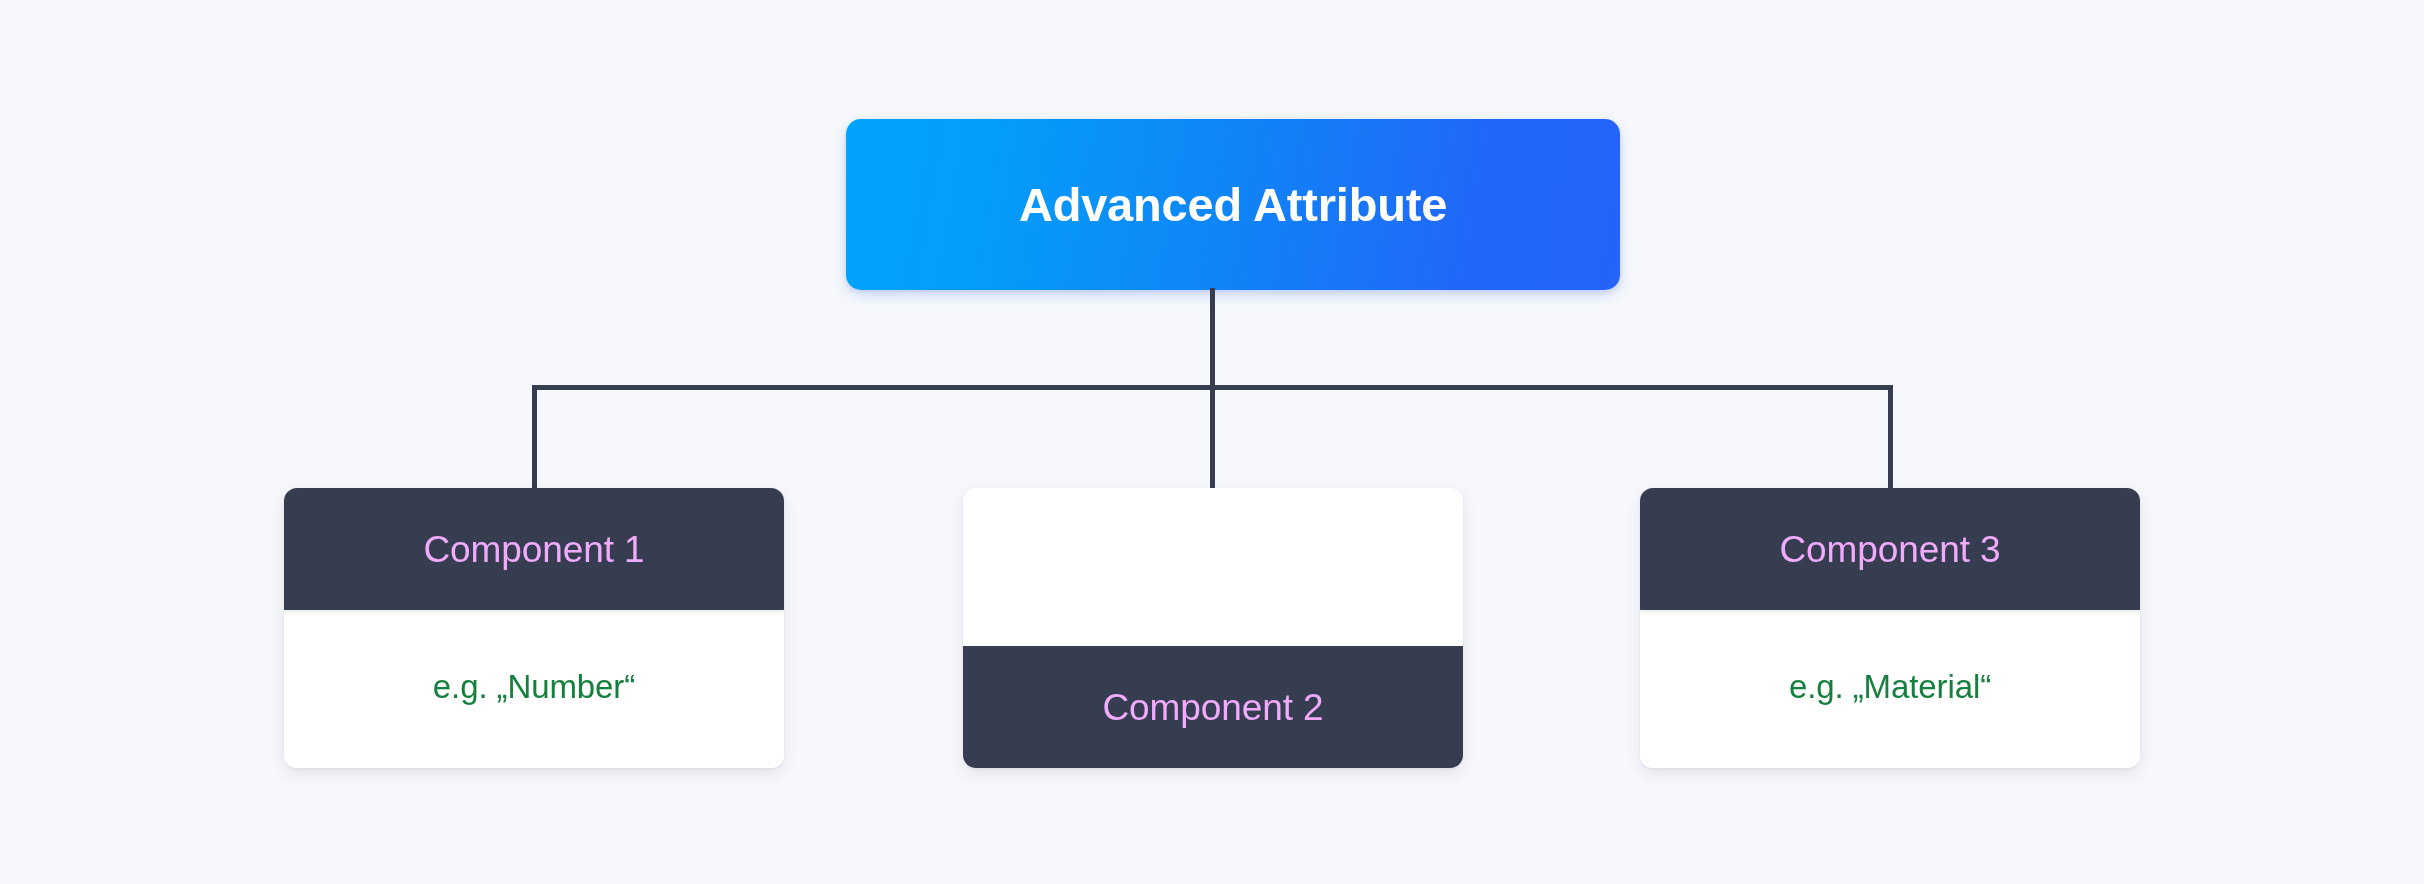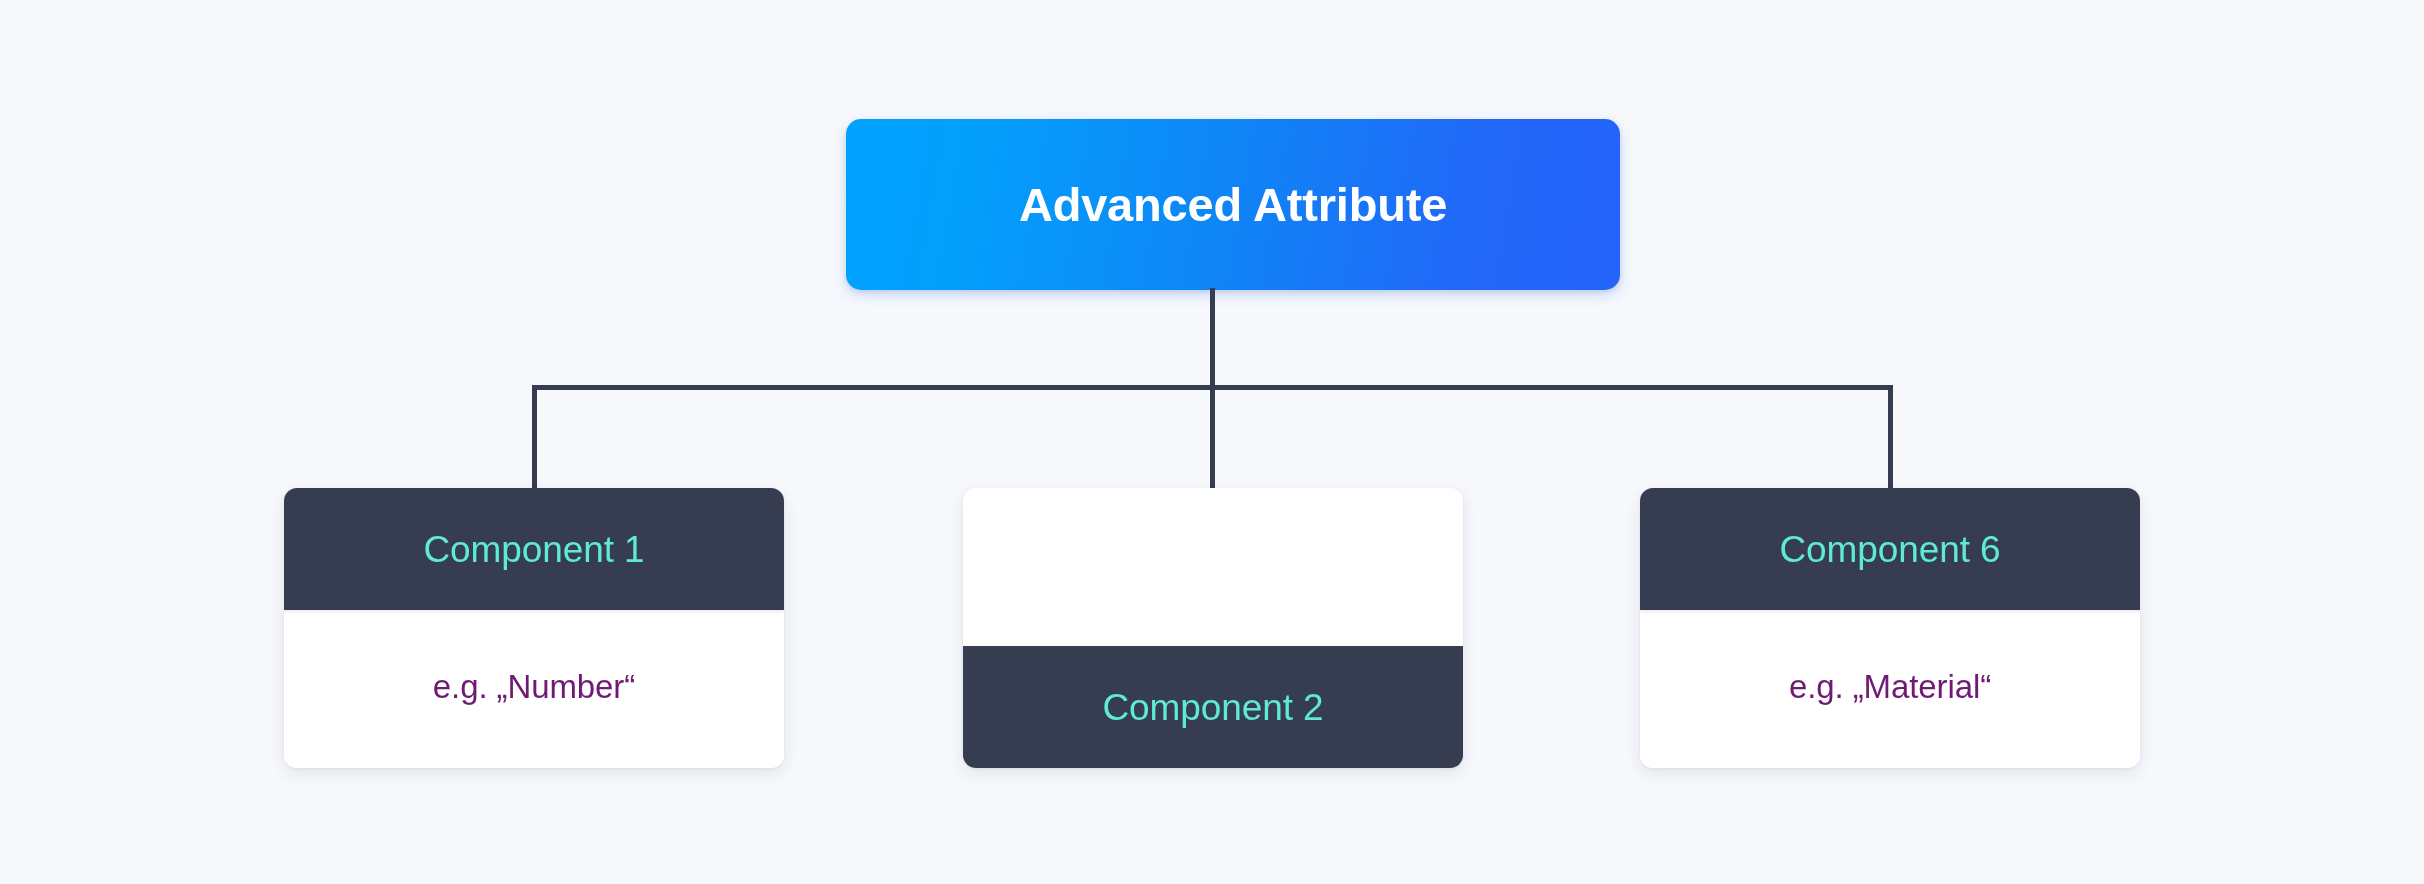--- a/index.html
+++ b/index.html
@@ -114,40 +114,40 @@
     flex: 0 0 122px;
     background: #373d51;
     display: flex;
     align-items: center;
     justify-content: center;
     box-shadow: 0 2px 4px rgba(28, 38, 66, 0.10);
     position: relative;
     z-index: 2;
   }
   .card-header-label {
-    color: #5eead4;
+    color: #f0abfc;
     font-size: 37px;
     font-weight: normal;
     letter-spacing: -0.1px;
     line-height: 1;
     text-align: center;
     white-space: nowrap;
   }
 
   .card-body {
     flex: 1 1 auto;
     background: #ffffff;
     display: flex;
     align-items: center;
     justify-content: center;
     padding-bottom: 6px;
     box-sizing: border-box;
   }
   .card-body-label {
-    color: #701a75;
+    color: #15803d;
     font-size: 33px;
     font-weight: normal;
     letter-spacing: -0.1px;
     line-height: 1;
     text-align: center;
     white-space: nowrap;
   }
 </style>
 </head>
 <body>
@@ -175,20 +175,20 @@
   </div>
 
   <div class="card card-2">
     <div class="card-header">
       <span class="card-header-label">Component 2</span>
     </div>
   </div>
 
   <div class="card card-3">
     <div class="card-header">
-      <span class="card-header-label">Component 6</span>
+      <span class="card-header-label">Component 3</span>
     </div>
     <div class="card-body">
       <span class="card-body-label">e.g. „Material“</span>
     </div>
   </div>
 
 </div>
 
 </body></html>

